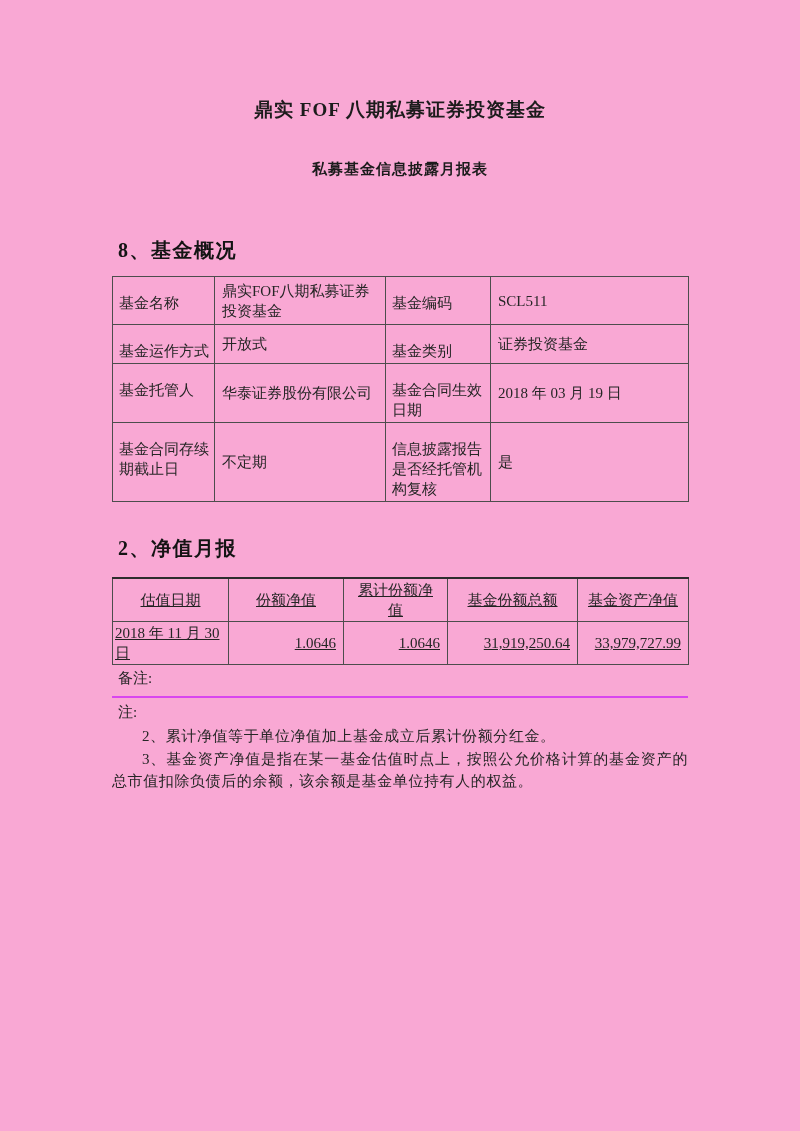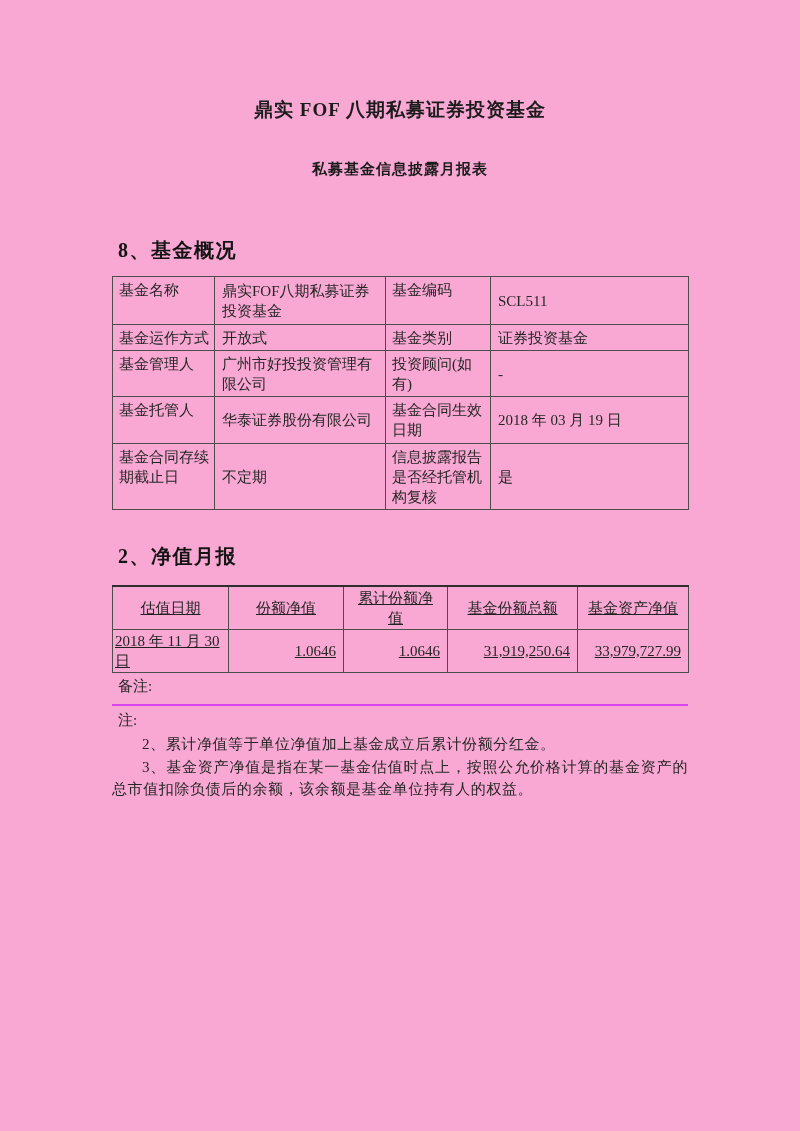--- a/index.html
+++ b/index.html
@@ -49,21 +49,21 @@
   table { border-collapse:collapse; width:576px; table-layout:fixed; }
 
   
   .t1 { margin-top:12px; font-size:15px; }
   .t1 td {
     border:1px solid #4d4d4d;
     line-height:20px;
     padding:2px 7px;
     color:#262626;
   }
-  .t1 td.lbl { vertical-align:top; padding-top:3px; padding-left:6px; padding-right:5px; }
+  .t1 td.lbl { vertical-align:top; padding-top:16px; padding-left:6px; padding-right:5px; }
   .t1 td.val { vertical-align:middle; }
 
   
   .t2 { margin-top:15px; font-size:15px;text-decoration:underline; }
   .t2 th, .t2 td {
     border:1px solid #4d4d4d;
     line-height:20px;
     padding:1px 7px;
     color:#262626;
   }
@@ -116,26 +116,20 @@
           <td class="val">鼎实FOF八期私募证券投资基金</td>
           <td class="lbl">基金编码</td>
           <td class="val">SCL511</td>
         </tr>
         <tr style="height:22px">
           <td class="lbl">基金运作方式</td>
           <td class="val">开放式</td>
           <td class="lbl">基金类别</td>
           <td class="val">证券投资基金</td>
         </tr>
-        <tr style="height:42px">
-          <td class="lbl">基金管理人</td>
-          <td class="val">广州市好投投资管理有限公司</td>
-          <td class="lbl">投资顾问(如有)</td>
-          <td class="val">-</td>
-        </tr>
         <tr style="height:47px">
           <td class="lbl">基金托管人</td>
           <td class="val">华泰证券股份有限公司</td>
           <td class="lbl">基金合同生效日期</td>
           <td class="val">2018 年 03 月 19 日</td>
         </tr>
         <tr style="height:62px">
           <td class="lbl">基金合同存续期截止日</td>
           <td class="val">不定期</td>
           <td class="lbl">信息披露报告是否经托管机构复核</td>

